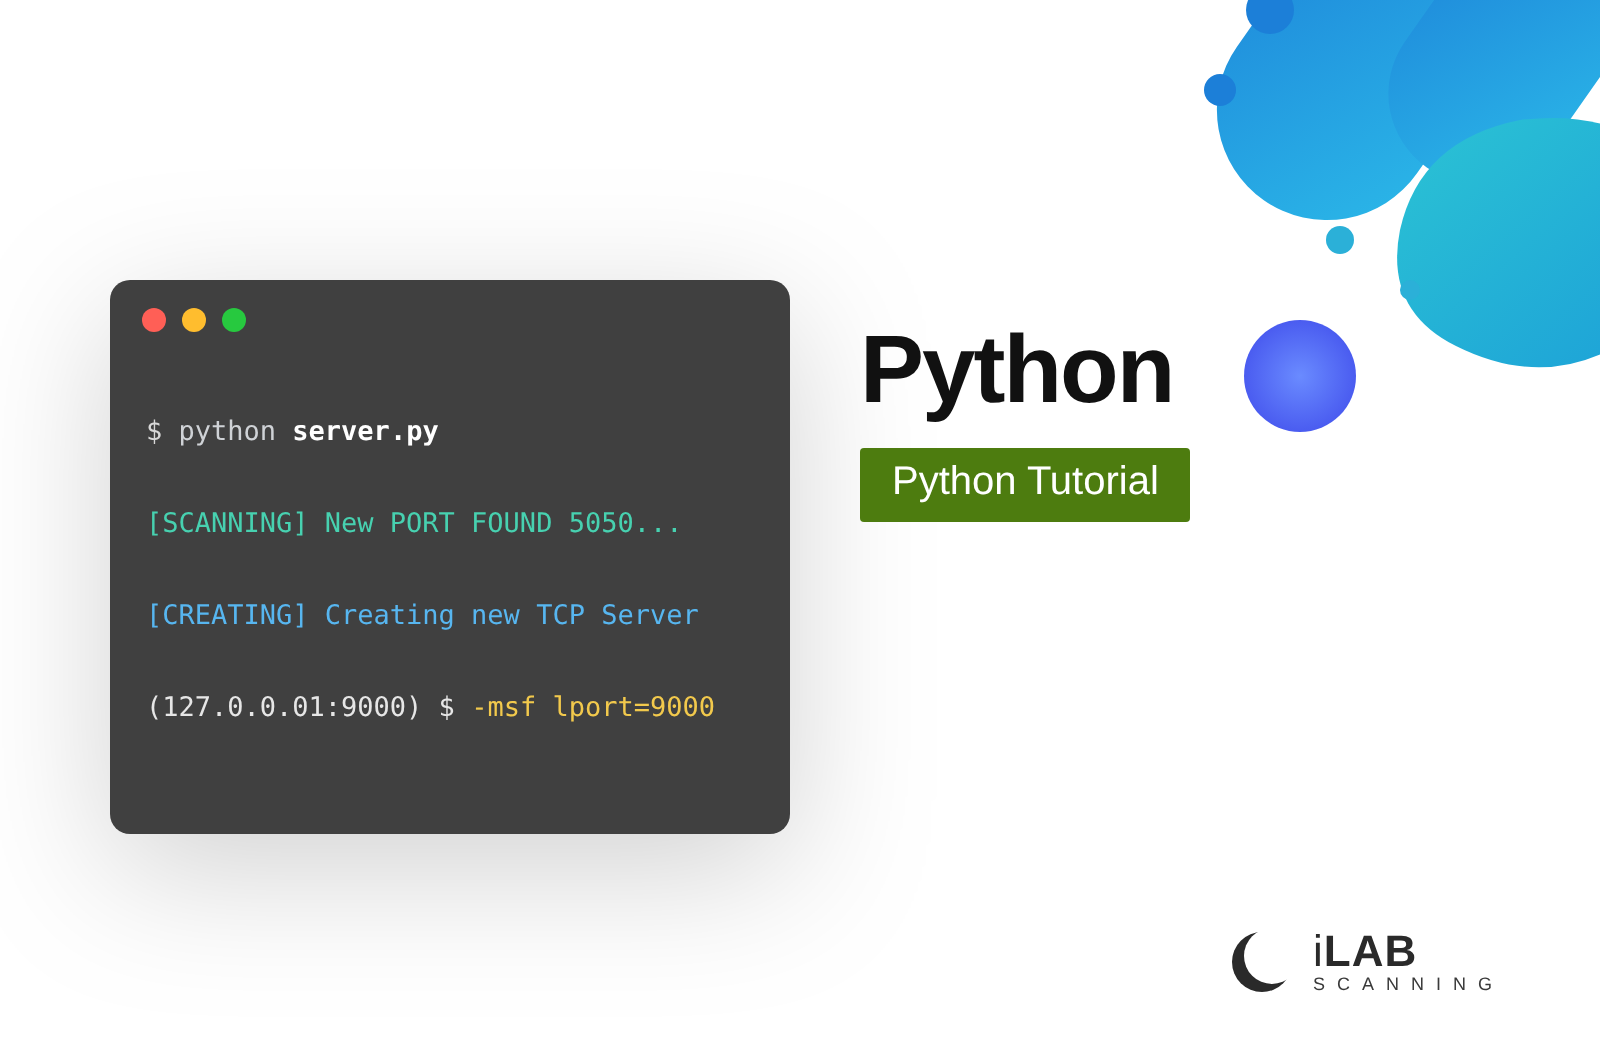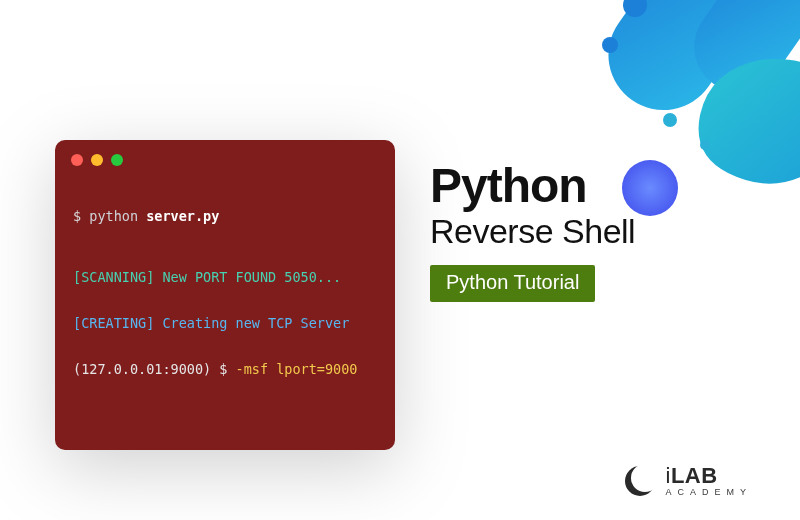--- a/index.html
+++ b/index.html
@@ -24,24 +24,24 @@
       pointer-events: none;
     }
     .terminal-wrapper {
       position: absolute;
       top: 140px;
       left: 55px;
       width: 340px;
       filter: drop-shadow(0 18px 35px rgba(0,0,0,0.18));
     }
     .terminal {
-      background: #7f1d1d;
+      background: #404040;
       border-radius: 10px;
       overflow: hidden;
-      padding-bottom: 18px;
+      padding-bottom: 0;
     }
     .terminal-header {
       display: flex;
       gap: 8px;
       padding: 14px 16px 10px 16px;
     }
     .window-dot {
       width: 12px;
       height: 12px;
       border-radius: 50%;
@@ -53,21 +53,21 @@
       padding: 6px 18px 6px 18px;
       font-family: "Menlo", "Consolas", monospace;
       font-size: 13.5px;
       line-height: 1.7;
       color: #e6e6e6;
       white-space: pre;
     }
     .line1 .prompt { color: #d8d8d8; }
     .line1 .cmd { color: #cfd2d6; }
     .line1 .file { color: #ffffff; font-weight: 600; }
-    .line2 { color: #47d1b0; margin-top: 15px; }
+    .line2 { color: #47d1b0; }
     .line3 { color: #57b6f0; }
     .line4 .addr { color: #e6e6e6; text-align: center; }
     .line4 .prompt2 { color: #e6e6e6; }
     .line4 .flag { color: #f2c94c; }
     .line5 { color: #9aa3af; }
     .titles {
       position: absolute;
       top: 162px;
       left: 430px;
     }
@@ -167,26 +167,25 @@
 <div class="line1"><span class="prompt">$ </span><span class="cmd">python </span><span class="file">server.py</span></div>
 <div class="line2">[SCANNING] New PORT FOUND 5050...</div>
 <div class="line3">[CREATING] Creating new TCP Server</div>
 <div class="line4"><span class="addr">(127.0.0.01:9000)</span><span class="prompt2"> $ </span><span class="flag">-msf lport=9000</span></div>
     </div>
   </div>
 </div>
 
 <div class="titles">
   <div class="title-main">Python</div>
-  <div class="title-sub">Reverse Shell</div>
   <div class="badge">Python Tutorial</div>
 </div>
 
 <div class="logo">
   <svg width="34" height="34" viewBox="0 0 34 34">
     <circle cx="17" cy="17" r="15" fill="#2a2a2a"></circle>
     <circle cx="22" cy="14" r="14" fill="#ffffff"></circle>
   </svg>
   <div class="logo-text">
     <div class="logo-name"><span class="ib">i</span><span class="lab">LAB</span></div>
-    <div class="logo-sub">ACADEMY</div>
+    <div class="logo-sub">SCANNING</div>
   </div>
 </div>
 
 </body></html>

